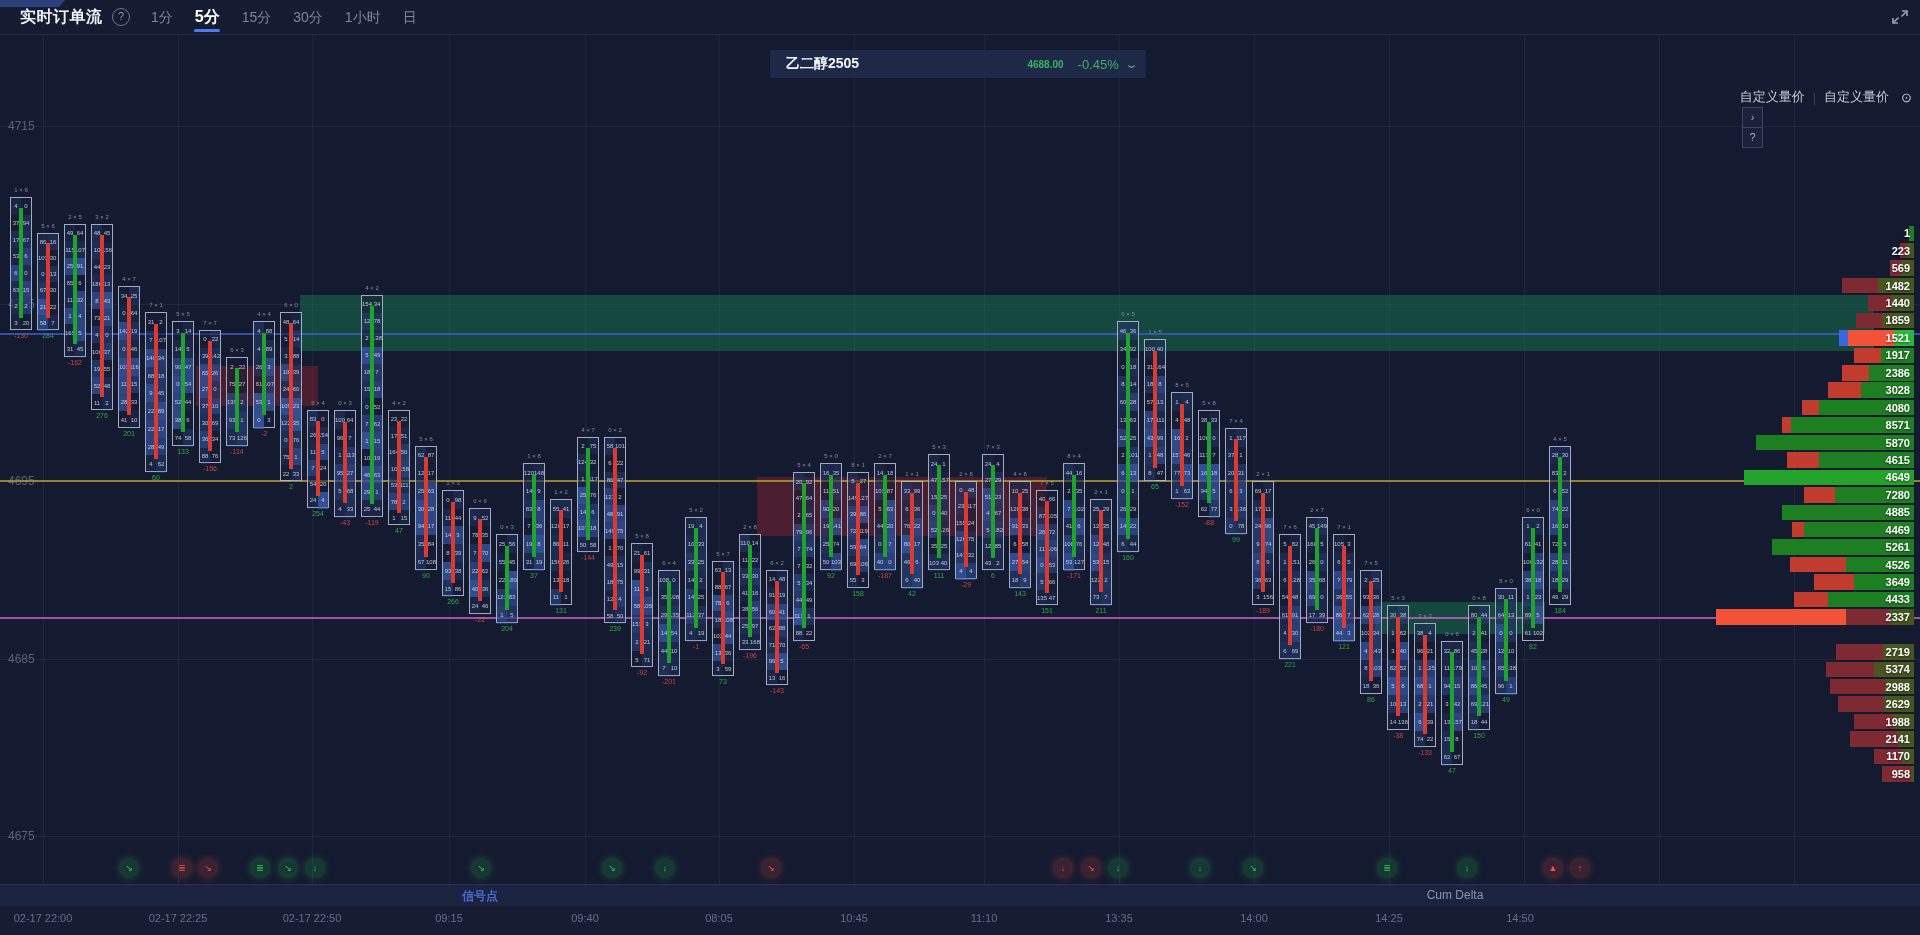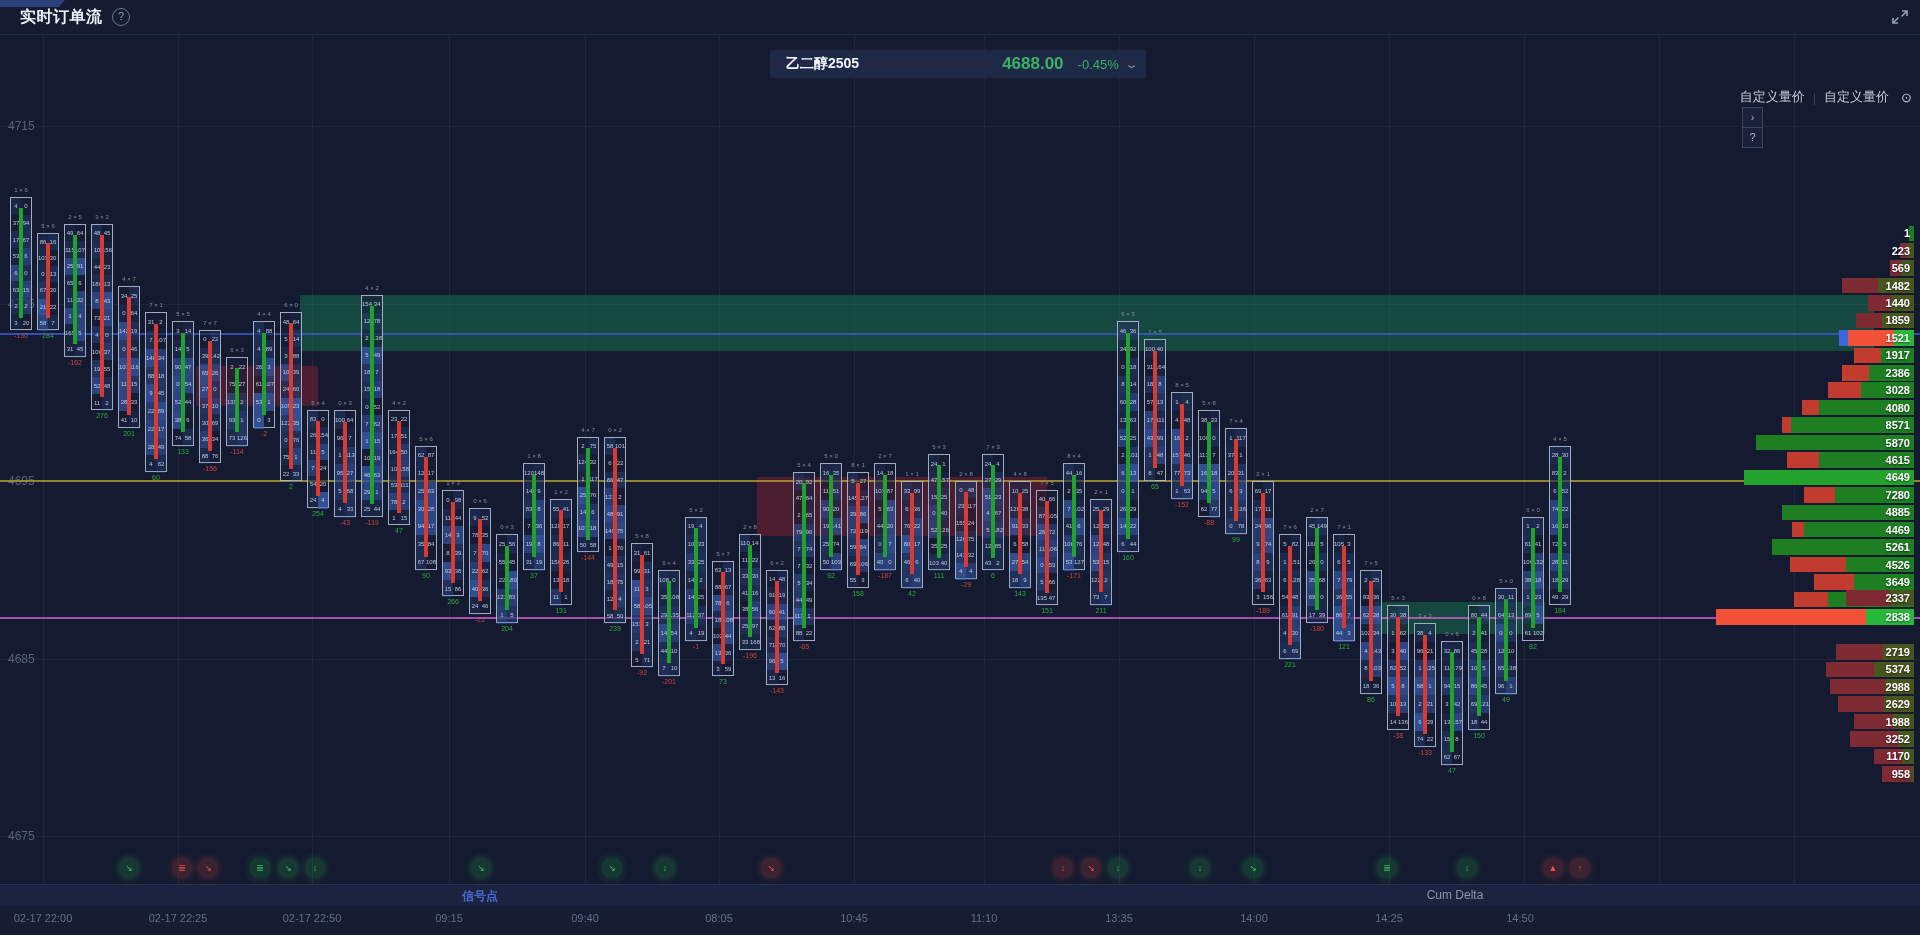--- a/index.html
+++ b/index.html
@@ -16,21 +16,21 @@
   .tabs{position:absolute;left:140px;top:0;height:34px;display:flex;align-items:center}
   .tab{color:#7d8699;font-size:14px;padding:0 11px;height:34px;line-height:34px;position:relative;cursor:pointer}
   .tab.active{color:#ffffff;font-size:16px;font-weight:bold}
   .tab.active:after{content:"";position:absolute;left:50%;transform:translateX(-50%);bottom:2px;width:26px;height:3px;
           background:#4a7bf7;border-radius:2px}
   .expand-btn{position:absolute;right:10px;top:7px;width:20px;height:20px;color:#98a0b4;cursor:pointer}
   
   .contract-bar{position:absolute;left:770px;top:50px;width:376px;height:28px;background:#1e2947;border-radius:2px;
           display:flex;align-items:center;z-index:30;cursor:pointer}
   .contract-name{margin-left:16px;color:#f2f5fb;font-size:14px;font-weight:bold}
-  .contract-price{margin-left:auto;color:#3bb263;font-size:17px;font-weight:bold}
+  .contract-price{margin-left:auto;color:#3bb263;font-size:10px;font-weight:bold}
   .contract-change{margin-left:14px;color:#3bb263;font-size:13px}
   .contract-chevron{margin:0 10px 0 8px;color:#8a93a8;font-size:11px;transform:scaleX(1.6)}
   
   .toolbar{position:absolute;right:8px;top:88px;display:flex;align-items:center;z-index:30;color:#c3c9d6;font-size:13px}
   .toolbar .tlink{cursor:pointer;padding:0 8px}
   .toolbar .tdiv{color:#3a425c}
   .toolbar .eye{margin-left:4px;color:#c3c9d6;font-size:13px;cursor:pointer}
   
   .side-btn{position:absolute;width:19px;height:19px;border:1px solid #3c4463;color:#aab2c5;background:#1a2138;
           font-size:11px;text-align:center;line-height:18px;cursor:pointer;z-index:30}
@@ -2146,21 +2146,21 @@
     <div class="vp-row" style="top: 591.74px; z-index: 12;">
       <div style="width: 34px; background: rgb(194, 59, 47);"></div>
       <div style="width: 86px; background: rgb(30, 126, 34);"></div>
       <div class="vp-num">4433</div>
     </div>
     <div class="vp-row" style="top: 609.18px; z-index: 12;">
       <div style="width: 150px; background: rgb(242, 82, 56);"></div>
       <div style="width: 48px; background: rgb(39, 184, 58);"></div>
       <div class="vp-num">2838</div>
     </div>
-    <div class="vp-row" style="top: 590px; z-index: 12; text-align: right;">
+    <div class="vp-row" style="top: 609px; z-index: 12; text-align: right;">
       <div style="width: 44px; background: rgb(126, 42, 51);"></div>
       <div style="width: 24px; background: rgb(71, 85, 31);"></div>
       <div class="vp-num">2337</div>
     </div>
     <div class="vp-row" style="top: 644.06px; z-index: 12;">
       <div style="width: 47px; background: rgb(126, 42, 51);"></div>
       <div style="width: 31px; background: rgb(71, 85, 31);"></div>
       <div class="vp-num">2719</div>
     </div>
     <div class="vp-row" style="top: 661.5px; z-index: 12;">
@@ -2179,21 +2179,21 @@
       <div class="vp-num">2629</div>
     </div>
     <div class="vp-row" style="top: 713.82px; z-index: 12;">
       <div style="width: 39px; background: rgb(126, 42, 51);"></div>
       <div style="width: 21px; background: rgb(71, 85, 31);"></div>
       <div class="vp-num">1988</div>
     </div>
     <div class="vp-row" style="top: 731.26px; z-index: 12;">
       <div style="width: 48px; background: rgb(126, 42, 51);"></div>
       <div style="width: 16px; background: rgb(71, 85, 31);"></div>
-      <div class="vp-num">3252</div>
+      <div class="vp-num">2141</div>
     </div>
     <div class="vp-row" style="top: 748.7px; z-index: 12;">
       <div style="width: 28px; background: rgb(126, 42, 51);"></div>
       <div style="width: 12px; background: rgb(71, 85, 31);"></div>
       <div class="vp-num">1170</div>
     </div>
     <div class="vp-row" style="top: 766.14px; z-index: 12;">
       <div style="width: 29px; background: rgb(126, 42, 51);"></div>
       <div style="width: 3px; background: rgb(71, 85, 31);"></div>
       <div class="vp-num">958</div>
@@ -2216,20 +2216,28 @@
     <div class="signal" style="left: 1379px; top: 860px; color: rgb(46, 204, 78); background: rgba(46, 204, 78, 0.16); box-shadow: rgba(46, 204, 78, 0.55) 0px 0px 9px;">≣</div>
     <div class="signal" style="left: 1459px; top: 860px; color: rgb(46, 204, 78); background: rgba(46, 204, 78, 0.16); box-shadow: rgba(46, 204, 78, 0.55) 0px 0px 9px;">↓</div>
     <div class="signal" style="left: 1545px; top: 860px; color: rgb(255, 77, 58); background: rgba(255, 77, 58, 0.16); box-shadow: rgba(255, 77, 58, 0.55) 0px 0px 9px;">▲</div>
     <div class="signal" style="left: 1572px; top: 860px; color: rgb(255, 77, 58); background: rgba(255, 77, 58, 0.16); box-shadow: rgba(255, 77, 58, 0.55) 0px 0px 9px;">↑</div>
   </div>
 
 <div class="header">
   <div class="corner-accent"></div>
   <div class="app-title">实时订单流</div>
   <div class="help-circle">?</div>
+  <div class="tabs" id="tabs">
+      <div class="tab">1分</div>
+      <div class="tab active">5分</div>
+      <div class="tab">15分</div>
+      <div class="tab">30分</div>
+      <div class="tab">1小时</div>
+      <div class="tab">日</div>
+    </div>
   <div class="expand-btn">
     <svg width="20" height="20" viewBox="0 0 20 20">
         <g stroke="#98a0b4" stroke-width="1.6" fill="none">
       <path d="M12 4 L17 4 L17 9"></path>
           <path d="M17 4 L11.5 9.5"></path>
       <path d="M8 16 L3 16 L3 11"></path>
           <path d="M3 16 L8.5 10.5"></path>
         </g>
       </svg>
   </div>

